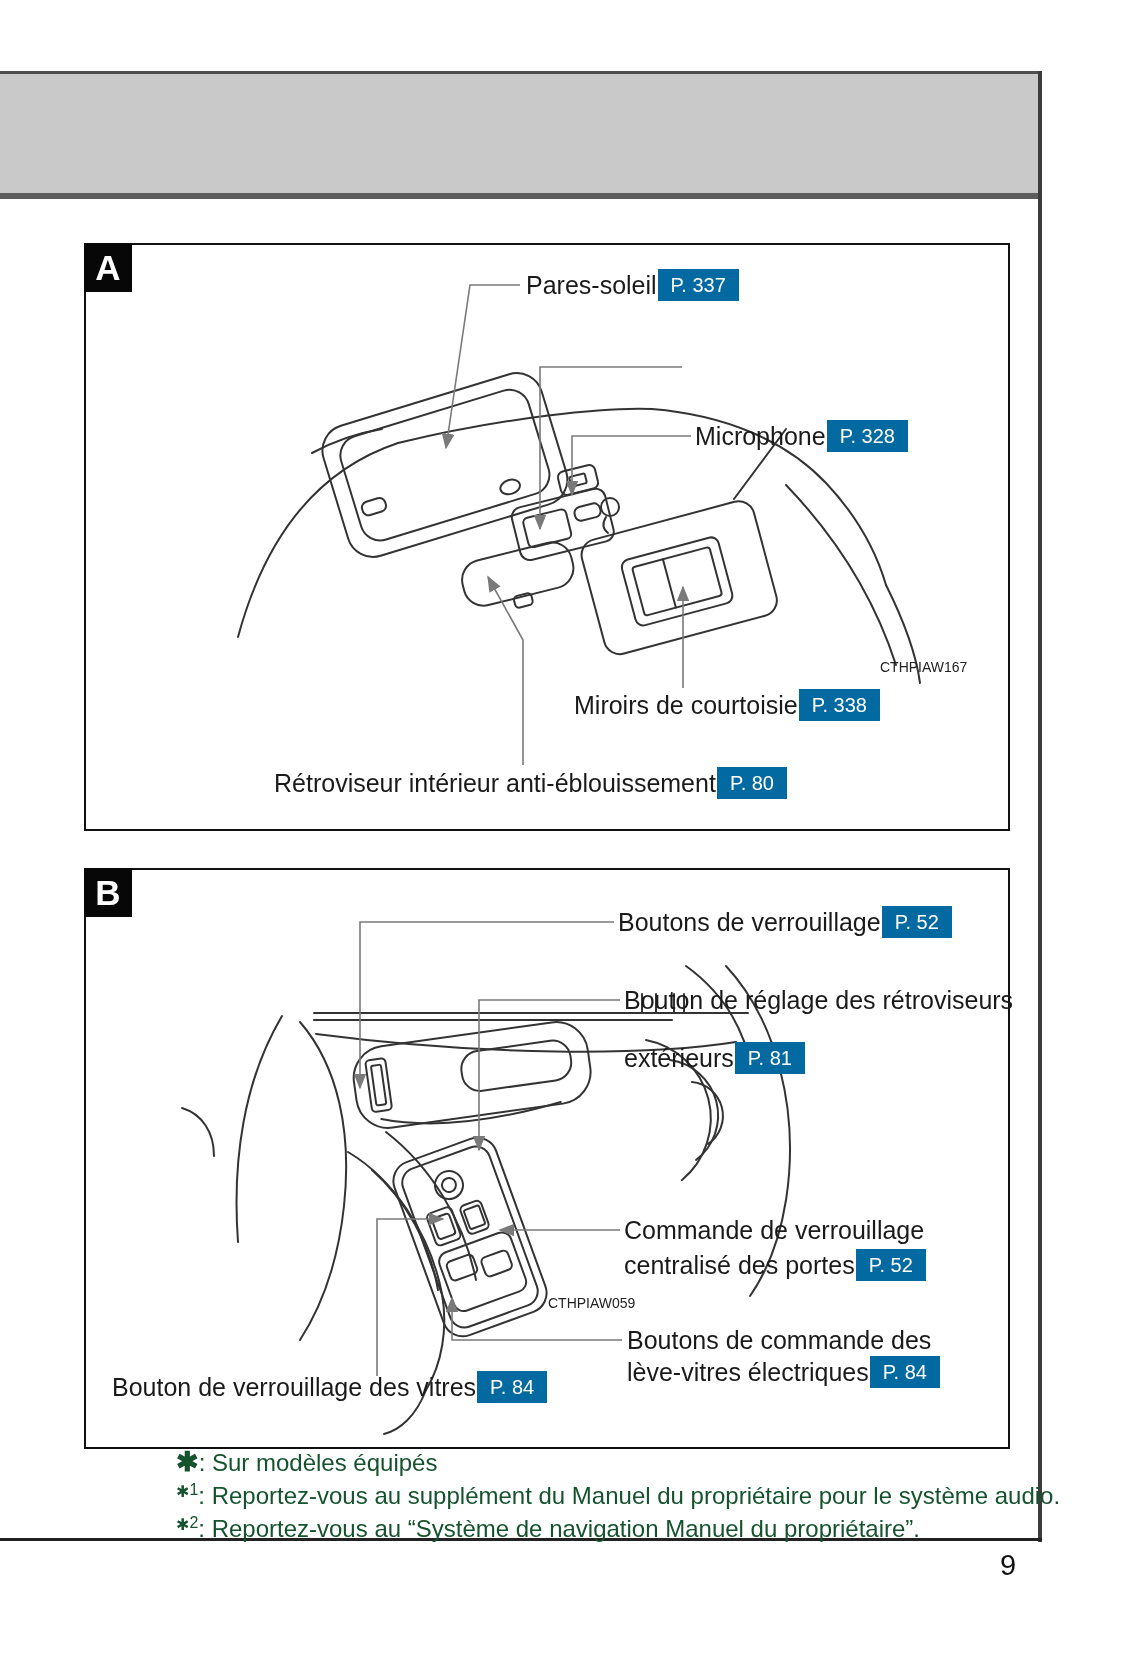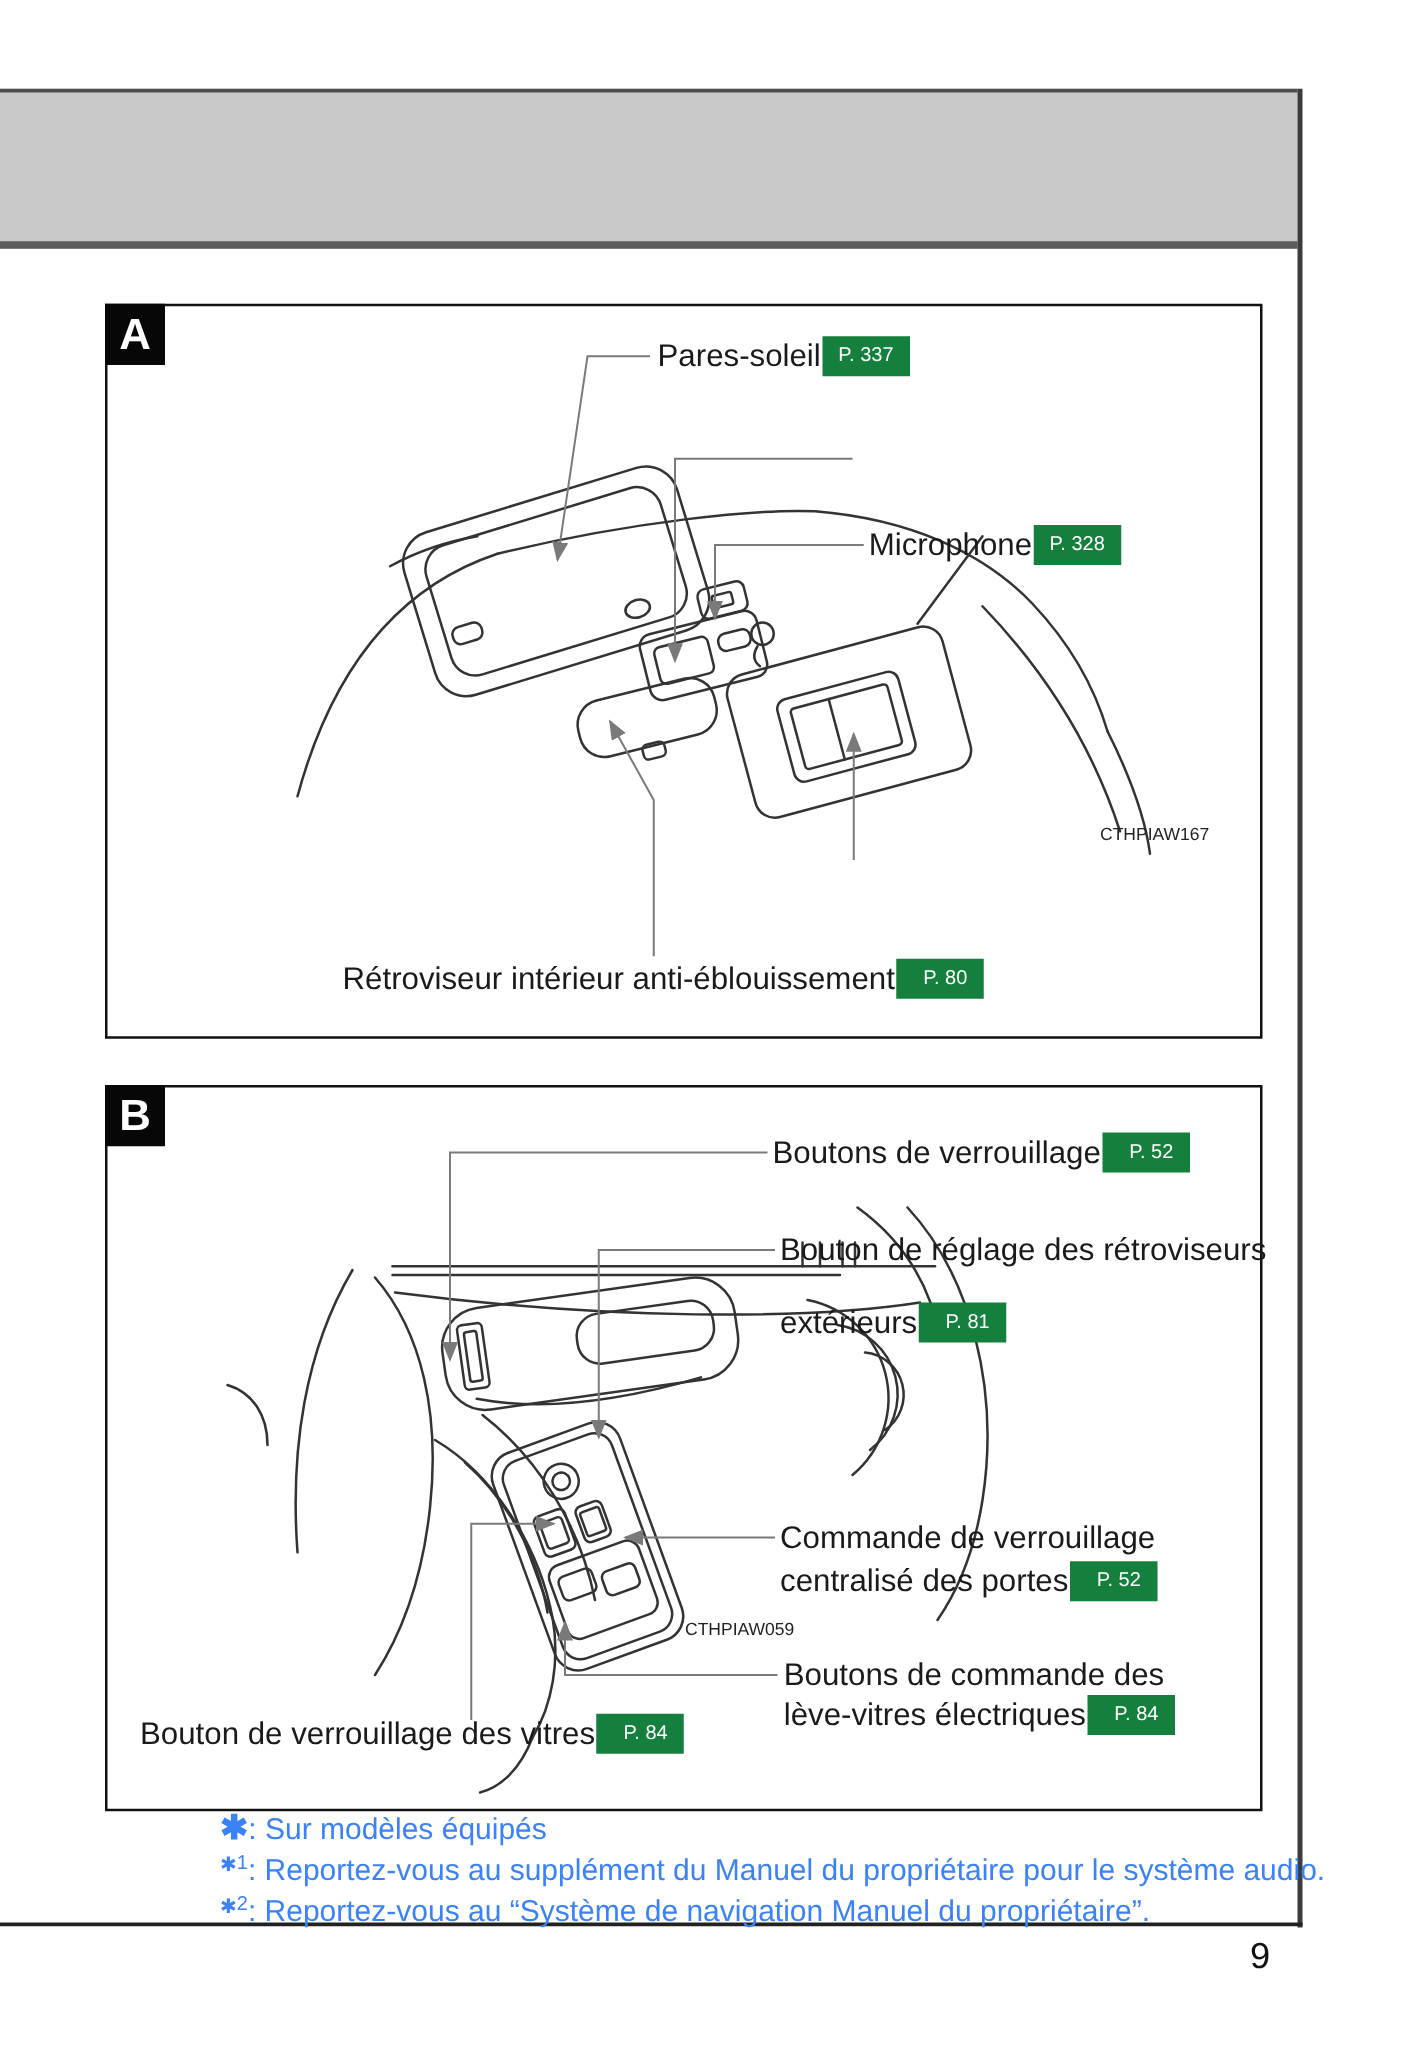--- a/index.html
+++ b/index.html
@@ -28,26 +28,26 @@
     background:#070707; color:#fff; font-size:35px; font-weight:bold;
     display:flex; align-items:center; justify-content:center; z-index:3;
   }
   .art { position:absolute; left:0; top:0; width:100%; height:100%; }
 
   .callout {
     position:absolute; display:flex; align-items:center; gap:1px;
     white-space:nowrap; font-size:25px; z-index:2; line-height:32px;
   }
   .badge {
-    background:#15803d; color:#ffffff; font-size:16px; line-height:30px;
+    background:#0369a1; color:#ffffff; font-size:20px; line-height:30px;
     padding:1px 13px; min-width:44px; text-align:right; display:inline-block;
   }
   .figure-code { position:absolute; font-size:14px; color:#222; z-index:2; }
 
-  .footnotes { position:absolute; left:176px; top:1449px; font-size:24px; color:#3b82f6; }
+  .footnotes { position:absolute; left:176px; top:1449px; font-size:24px; color:#14532d; }
   .fn-line { line-height:27px; white-space:nowrap; }
   .fn-star-big { font-size:27px; font-weight:bold; }
   .fn-star { font-size:16px; vertical-align:7px; }
   .fn-sup  { font-size:16px; vertical-align:9px; }
 
   .page-number { position:absolute; left:1000px; top:1549px; font-size:29px; color:#111; }
 
   svg .car  { stroke:#333; stroke-width:2; fill:none; stroke-linecap:round; stroke-linejoin:round; }
   svg .lead { stroke:#7a7a7a; stroke-width:1.6; fill:none; }
 </style>
@@ -118,20 +118,24 @@
 
     <div class="callout" style="left:440px; top:24px;">
       <span class="txt">Pares-soleil</span>
       <span class="badge">P. 337</span>
     </div>
     <div class="callout" style="left:609px; top:175px;">
       <span class="txt">Microphone</span>
       <span class="badge">P. 328</span>
     </div>
     <div class="figure-code" style="left:794px; top:414px;">CTHPIAW167</div>
+    <div class="callout" style="left:488px; top:444px;">
+      <span class="txt">Miroirs de courtoisie</span>
+      <span class="badge">P. 338</span>
+    </div>
     <div class="callout" style="left:188px; top:522px;">
       <span class="txt">Rétroviseur intérieur anti-éblouissement</span>
       <span class="badge">P. 80</span>
     </div>
   </div>
 
   <div class="diagram-box" id="box-b">
     <div class="tab-square">B</div>
 
     <svg class="art" viewBox="0 0 922 577">

